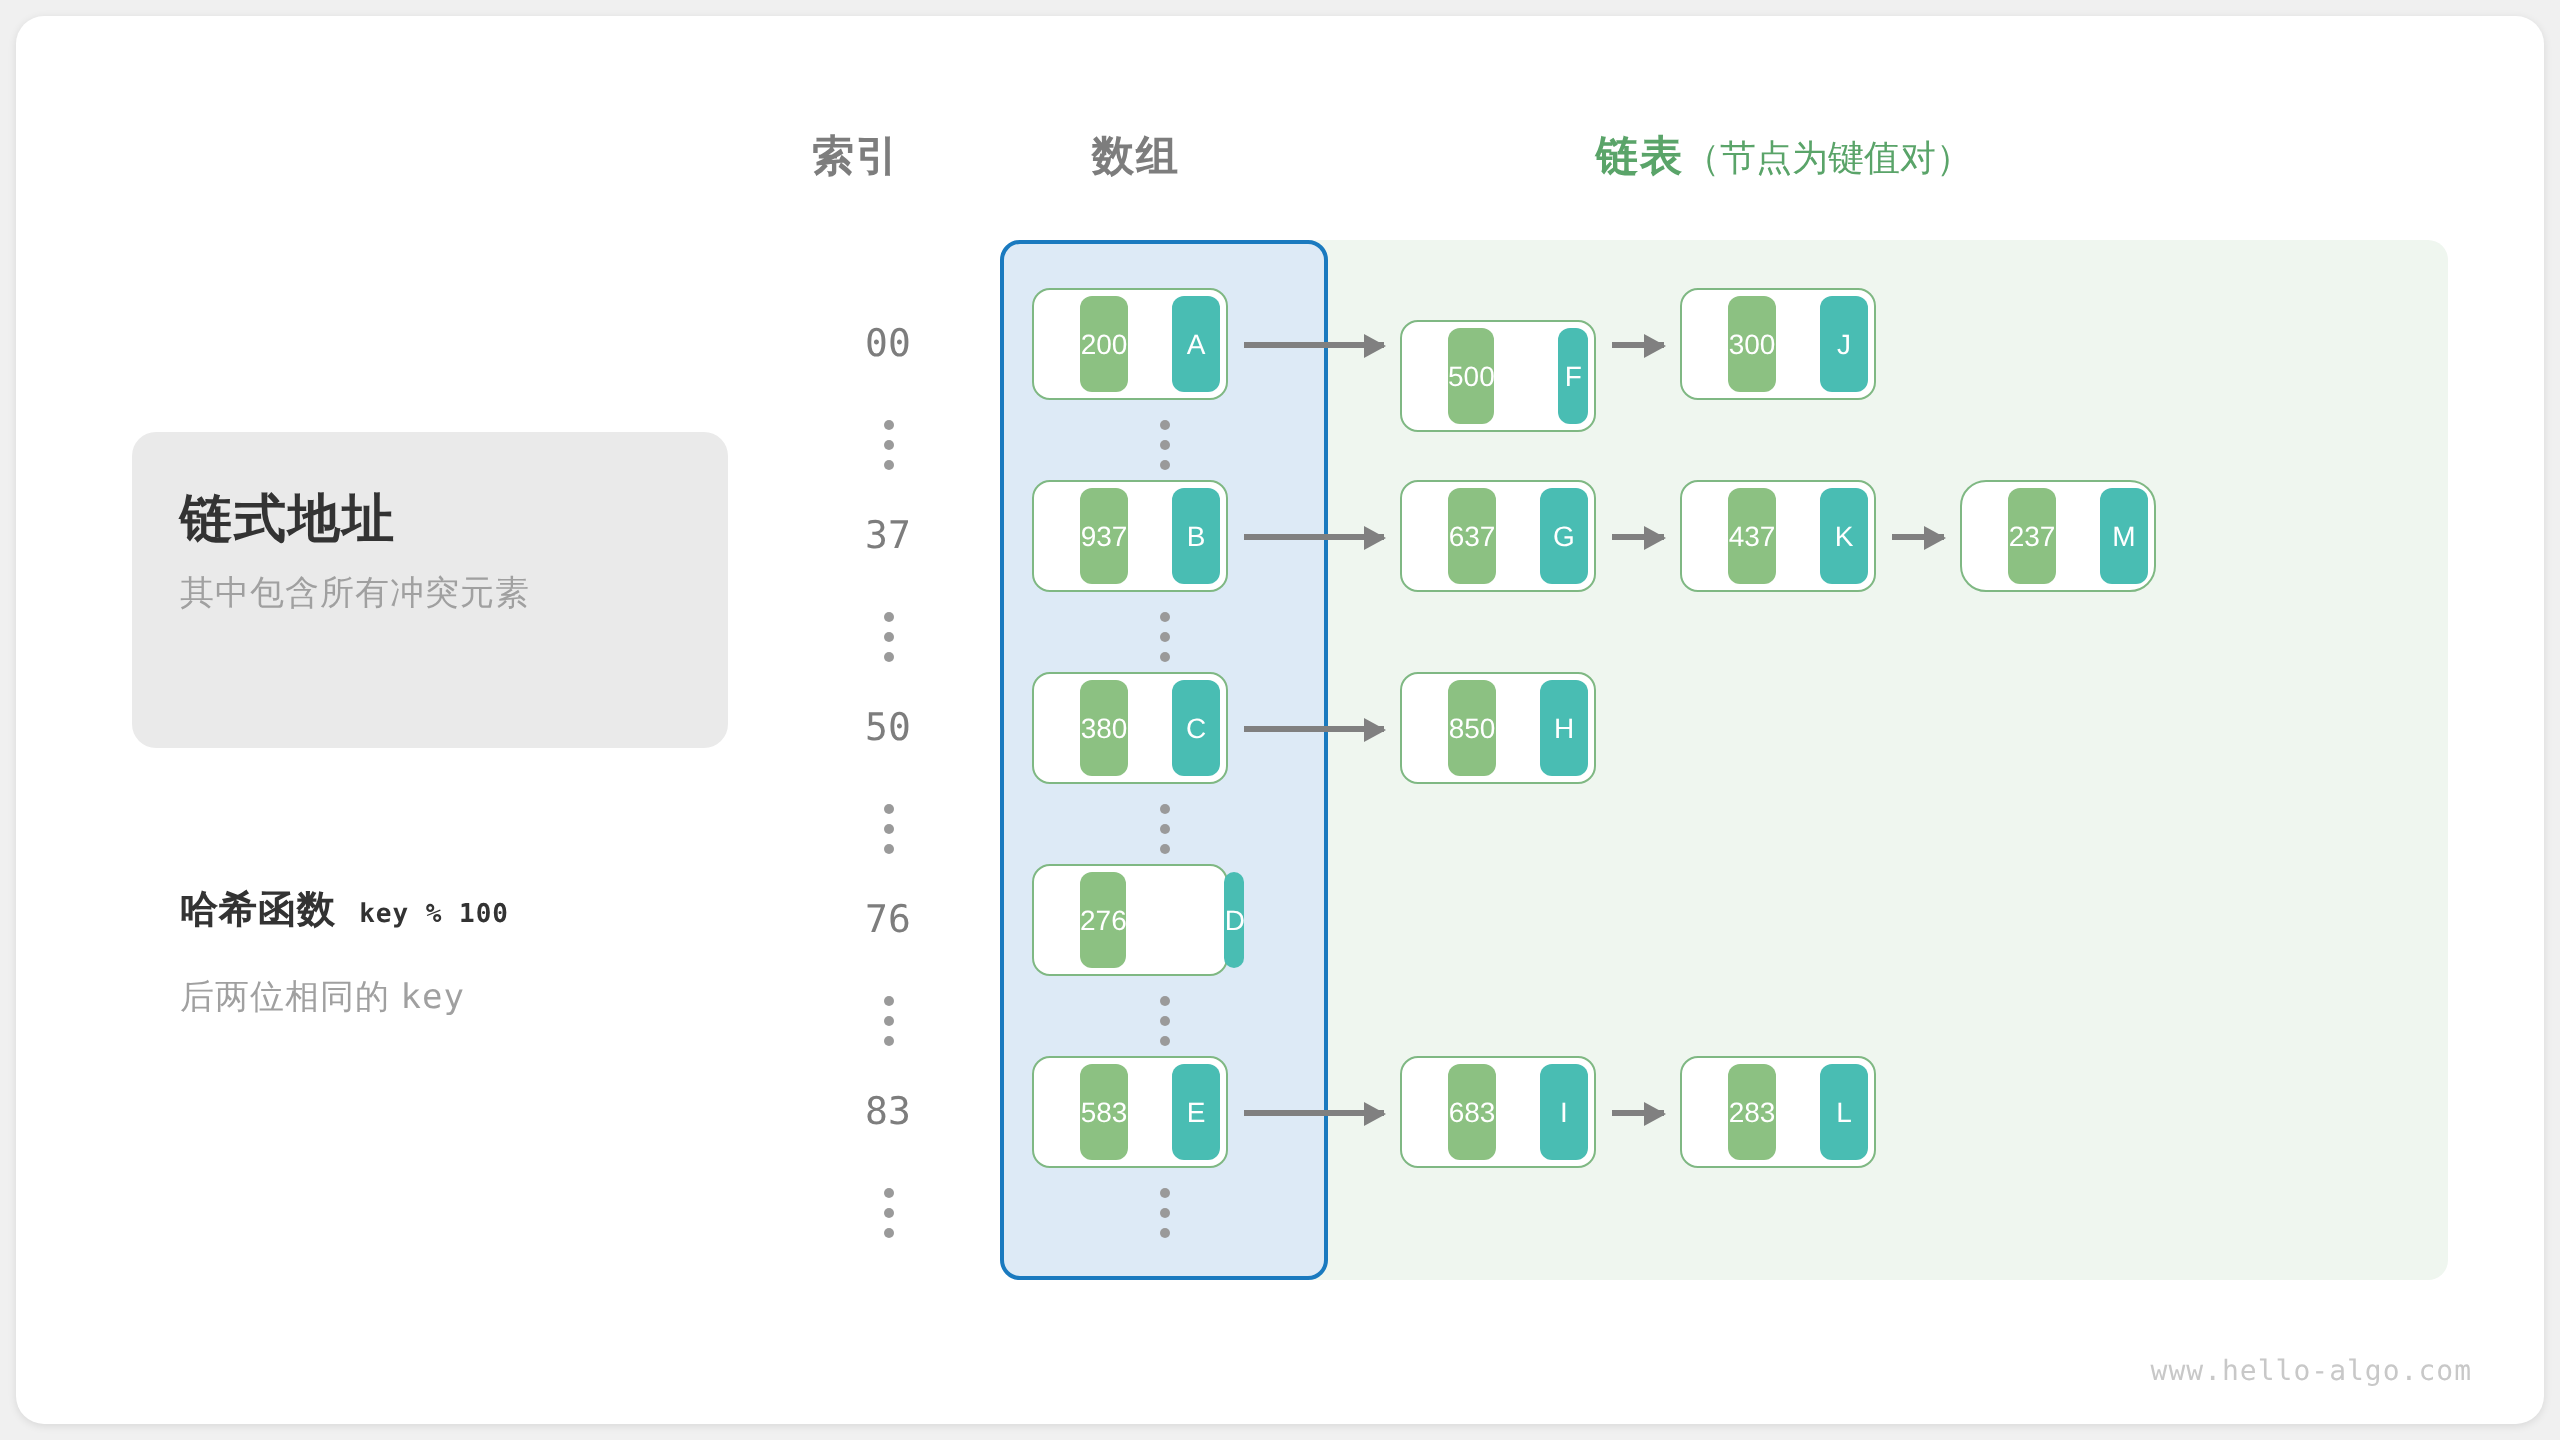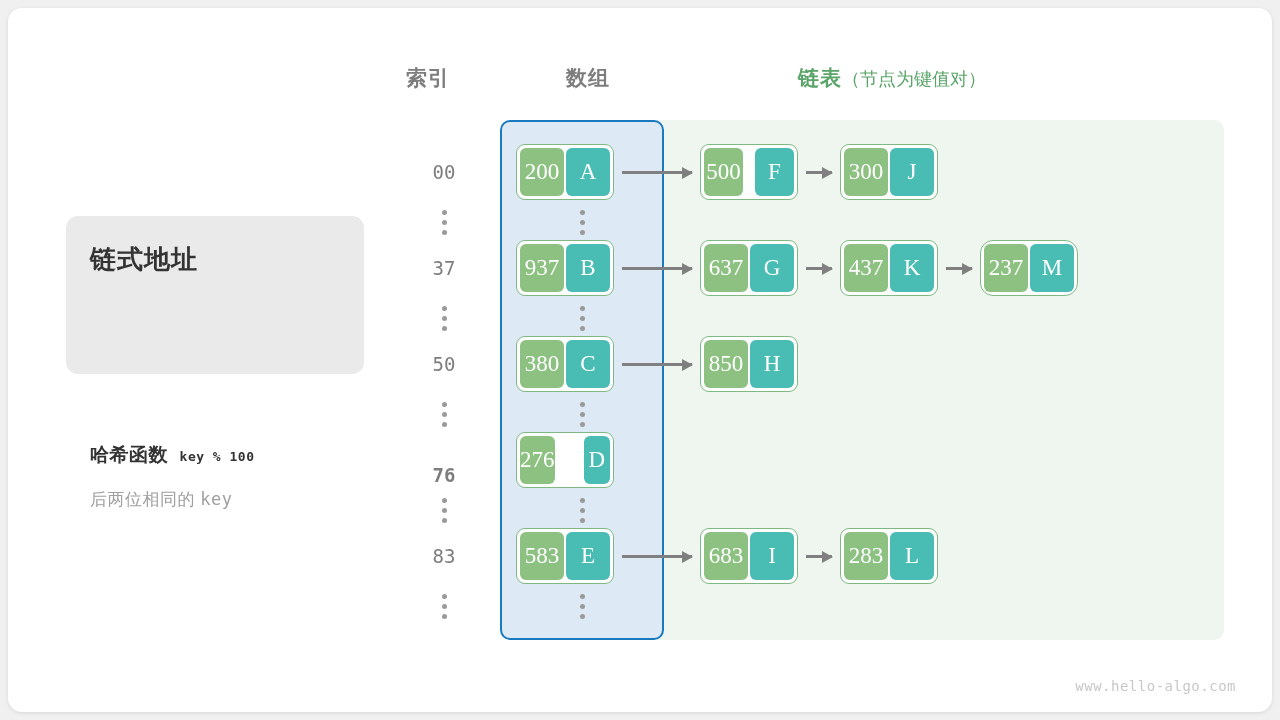--- a/index.html
+++ b/index.html
@@ -11,21 +11,21 @@
   .page{
     position:absolute;left:8px;top:8px;width:1264px;height:704px;
     background:#ffffff;border-radius:14px;
     box-shadow:0 1px 4px rgba(0,0,0,0.10);
     overflow:hidden;
   }
 
   
   .hdr{position:absolute;font-weight:bold;font-size:21px;color:#7d7d7d;letter-spacing:1px;}
   #hdr-index{left:398px;top:56px;}
-  #hdr-array{left:538px;top:56px;margin-left:20px;}
+  #hdr-array{left:538px;top:56px;}
   #hdr-list{left:790px;top:56px;color:#5aa469;}
   #hdr-list-note{font-weight:normal;font-size:18px;color:#5aa469;letter-spacing:0;}
 
   
   .card{
     position:absolute;left:58px;top:208px;width:298px;height:158px;
     background:#eaeaea;border-radius:12px;
   }
   .card-title{position:absolute;left:24px;top:26px;font-size:26px;font-weight:bold;color:#333333;letter-spacing:1px;}
   .card-body{position:absolute;left:24px;top:66px;font-size:17px;line-height:30px;color:#a0a0a0;letter-spacing:0.5px;}
@@ -59,22 +59,22 @@
   .dots span:last-child{margin-bottom:0;}
 
   
   .node{
     position:absolute;top:0;width:98px;height:56px;
     background:#ffffff;border:1.6px solid #7fb883;border-radius:9px;
     box-sizing:border-box;display:flex;padding:3px;gap:2px;
   }
   .cell{
     flex:1;display:flex;align-items:center;justify-content:center;
-    font-family:Liberation Serif, serif;
-    font-size:23px;color:#ffffff;border-radius:6px;
+    font-family:Liberation Sans, sans-serif;
+    font-size:14px;color:#ffffff;border-radius:6px;margin-left:20px;
   }
   .cell.key{background:#8cc182;}
   .cell.val{background:#45bdb5;background:#49bdb3;}
 
   
   .arrow{position:absolute;top:27px;height:3px;background:#808080;}
   .arrow::after{
     content:"";position:absolute;right:-1px;top:-4.5px;
     width:0;height:0;
     border-top:6px solid transparent;border-bottom:6px solid transparent;
@@ -93,39 +93,40 @@
 
 <div class="page">
 
   <div class="hdr" id="hdr-index">索引</div>
   <div class="hdr" id="hdr-array">数组</div>
   <div class="hdr" id="hdr-list"><span>链表</span><span id="hdr-list-note">（节点为键值对）</span></div>
 
   <div class="card">
     <div class="card-title">链式地址</div>
     <div class="card-body">
+      <div>其中包含所有冲突元素</div>
     </div>
   </div>
 
   <div class="note-title"><span>哈希函数</span>&nbsp;&nbsp;<span class="mono">key % 100</span></div>
   <div class="note-body">
     <div><span>后两位相同的</span>&nbsp;<span class="mono">key</span></div>
   </div>
 
   <div id="list-region"></div>
   <div id="array-region"></div>
 
   <div id="content">
       <div class="idx" style="top: 136px;">00</div>
       <div class="node" style="left: 508px; top: 136px;">
         <div class="cell key">200</div>
         <div class="cell val">A</div>
       </div>
       <div class="arrow" style="left: 614px; width: 70px; top: 163px;"></div>
-      <div class="node" style="left: 692px; top: 136px; gap: 12px;">
+      <div class="node" style="left: 692px; top: 152px; gap: 12px;">
         <div class="cell key">500</div>
         <div class="cell val">F</div>
       </div>
       <div class="arrow" style="left: 798px; width: 26px; top: 163px;"></div>
       <div class="node" style="left: 832px; top: 136px;">
         <div class="cell key">300</div>
         <div class="cell val">J</div>
       </div>
       <div class="dots" style="left: 429px; top: 202px;">
         <span></span>
@@ -180,21 +181,21 @@
       <div class="dots" style="left: 429px; top: 394px;">
         <span></span>
         <span></span>
         <span></span>
       </div>
       <div class="dots" style="left: 567px; top: 394px;">
         <span></span>
         <span></span>
         <span></span>
       </div>
-      <div class="idx" style="top: 439px; font-weight: bold;">76</div>
+      <div class="idx" style="top: 424px;">76</div>
       <div class="node" style="left: 508px; top: 424px; gap: 29px;">
         <div class="cell key">276</div>
         <div class="cell val">D</div>
       </div>
       <div class="dots" style="left: 429px; top: 490px;">
         <span></span>
         <span></span>
         <span></span>
       </div>
       <div class="dots" style="left: 567px; top: 490px;">

